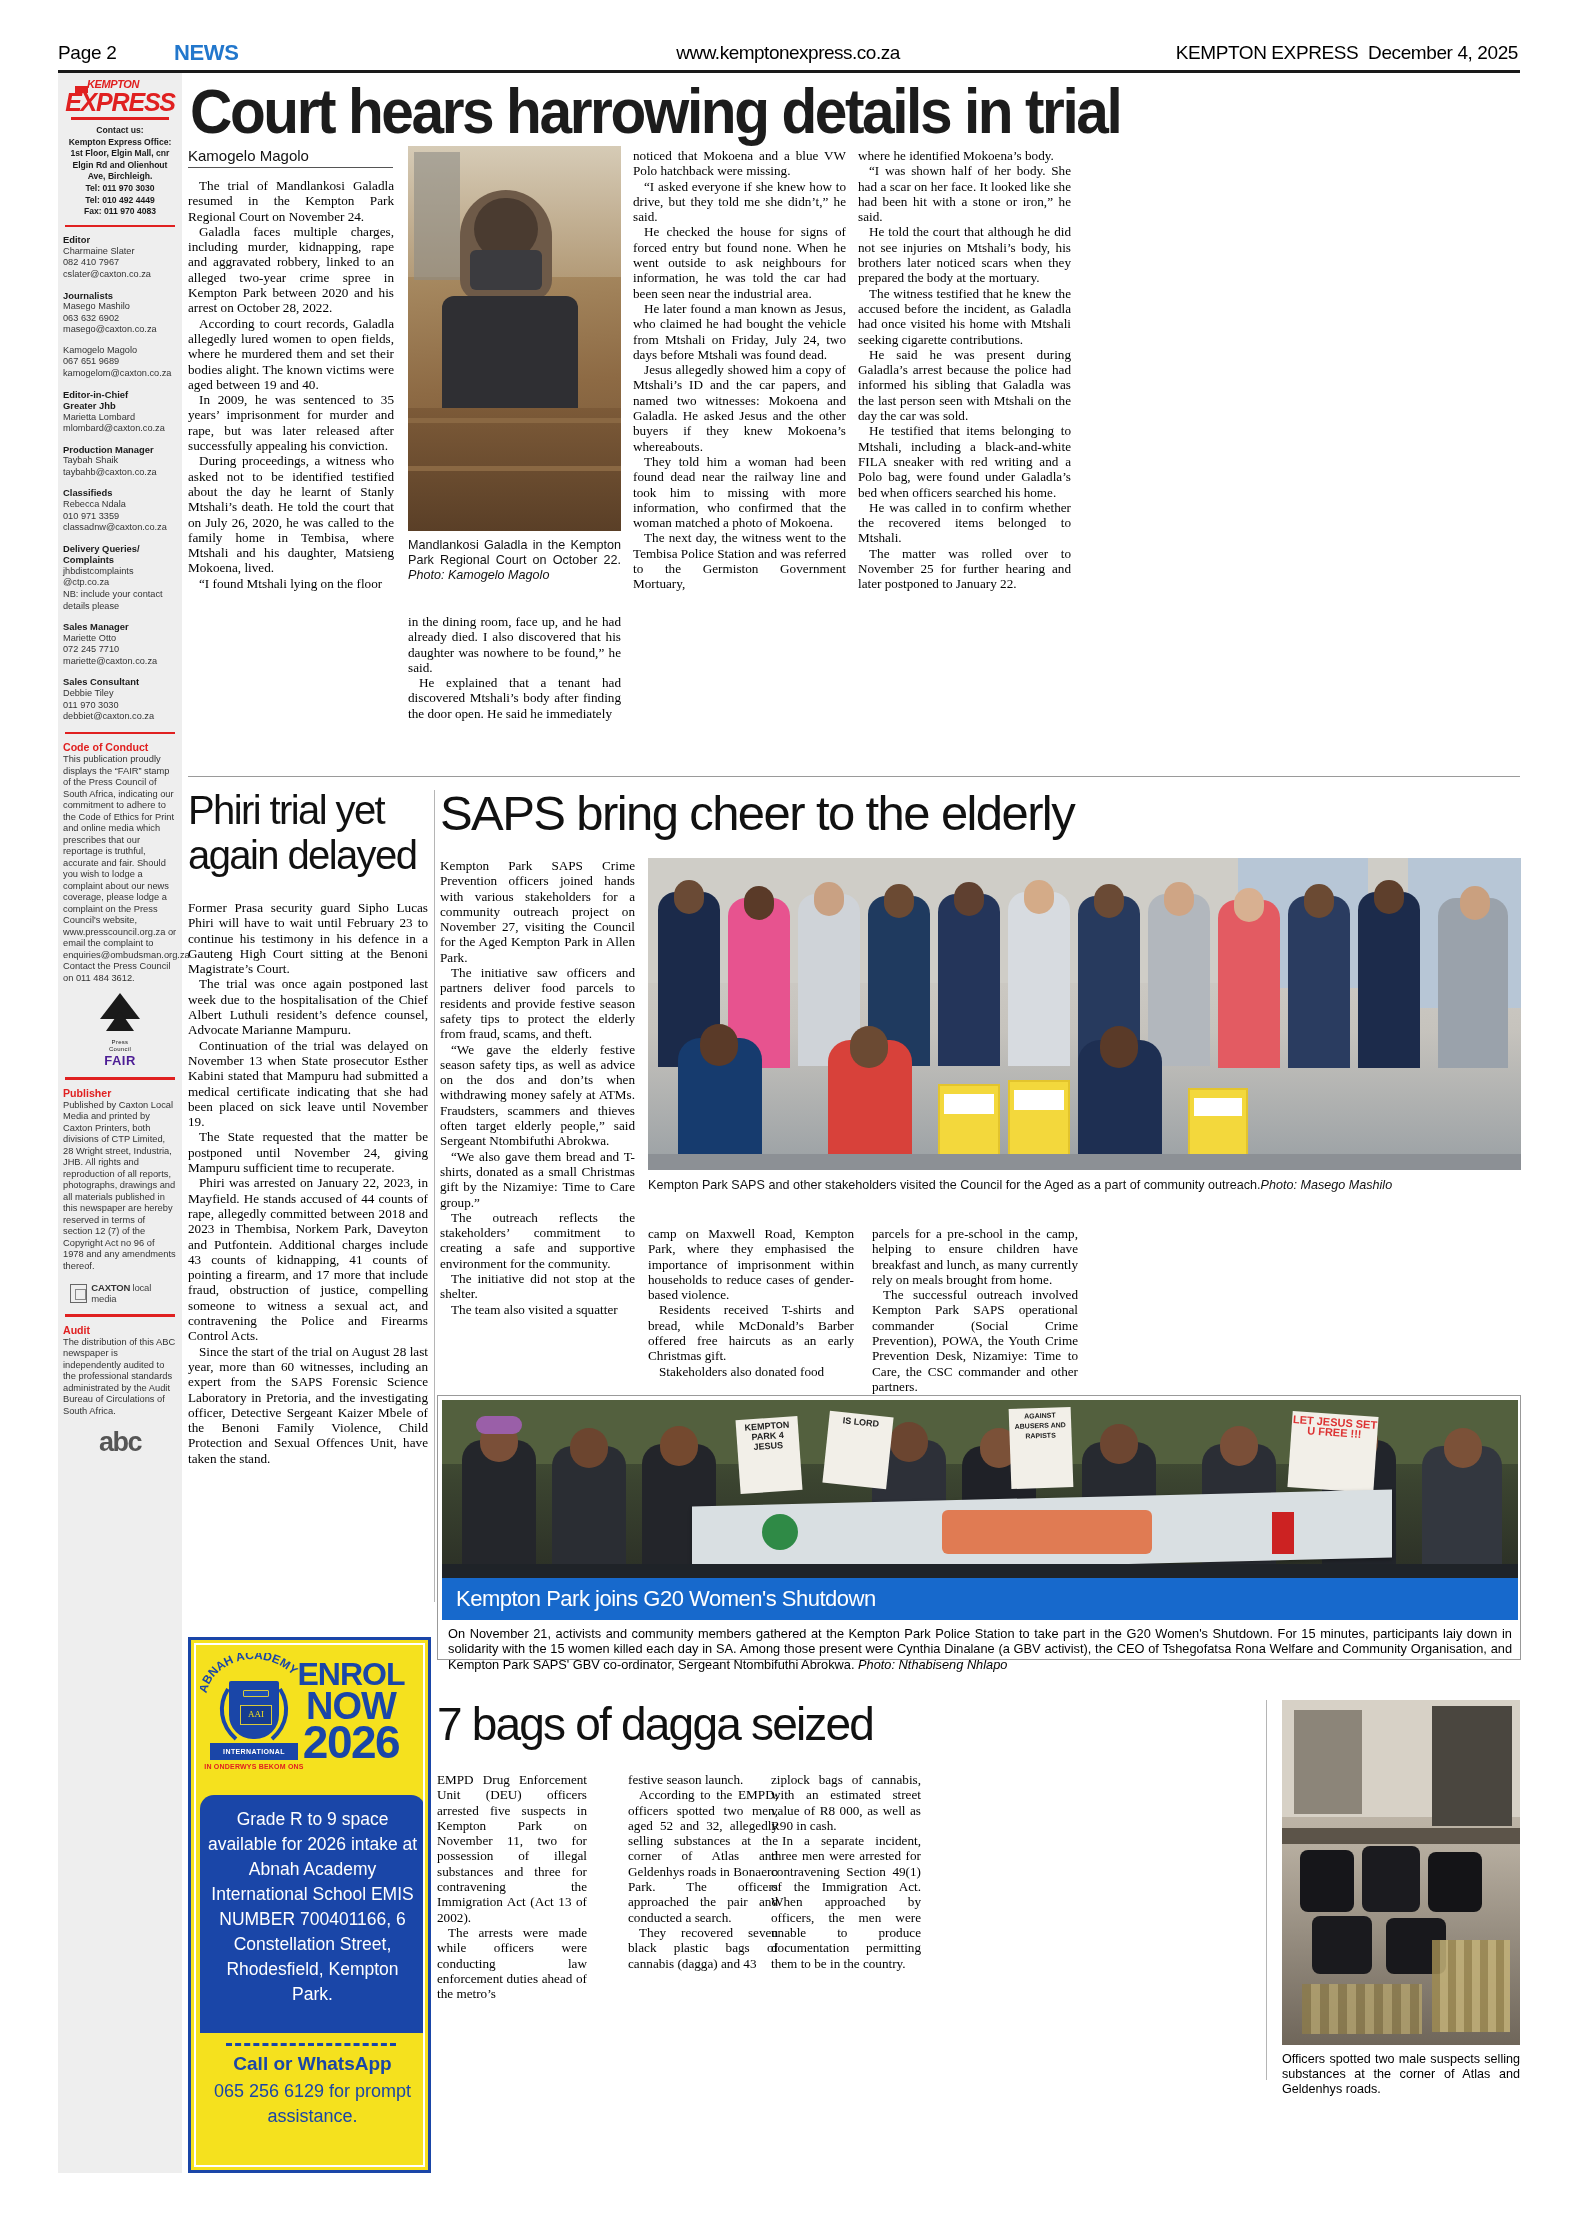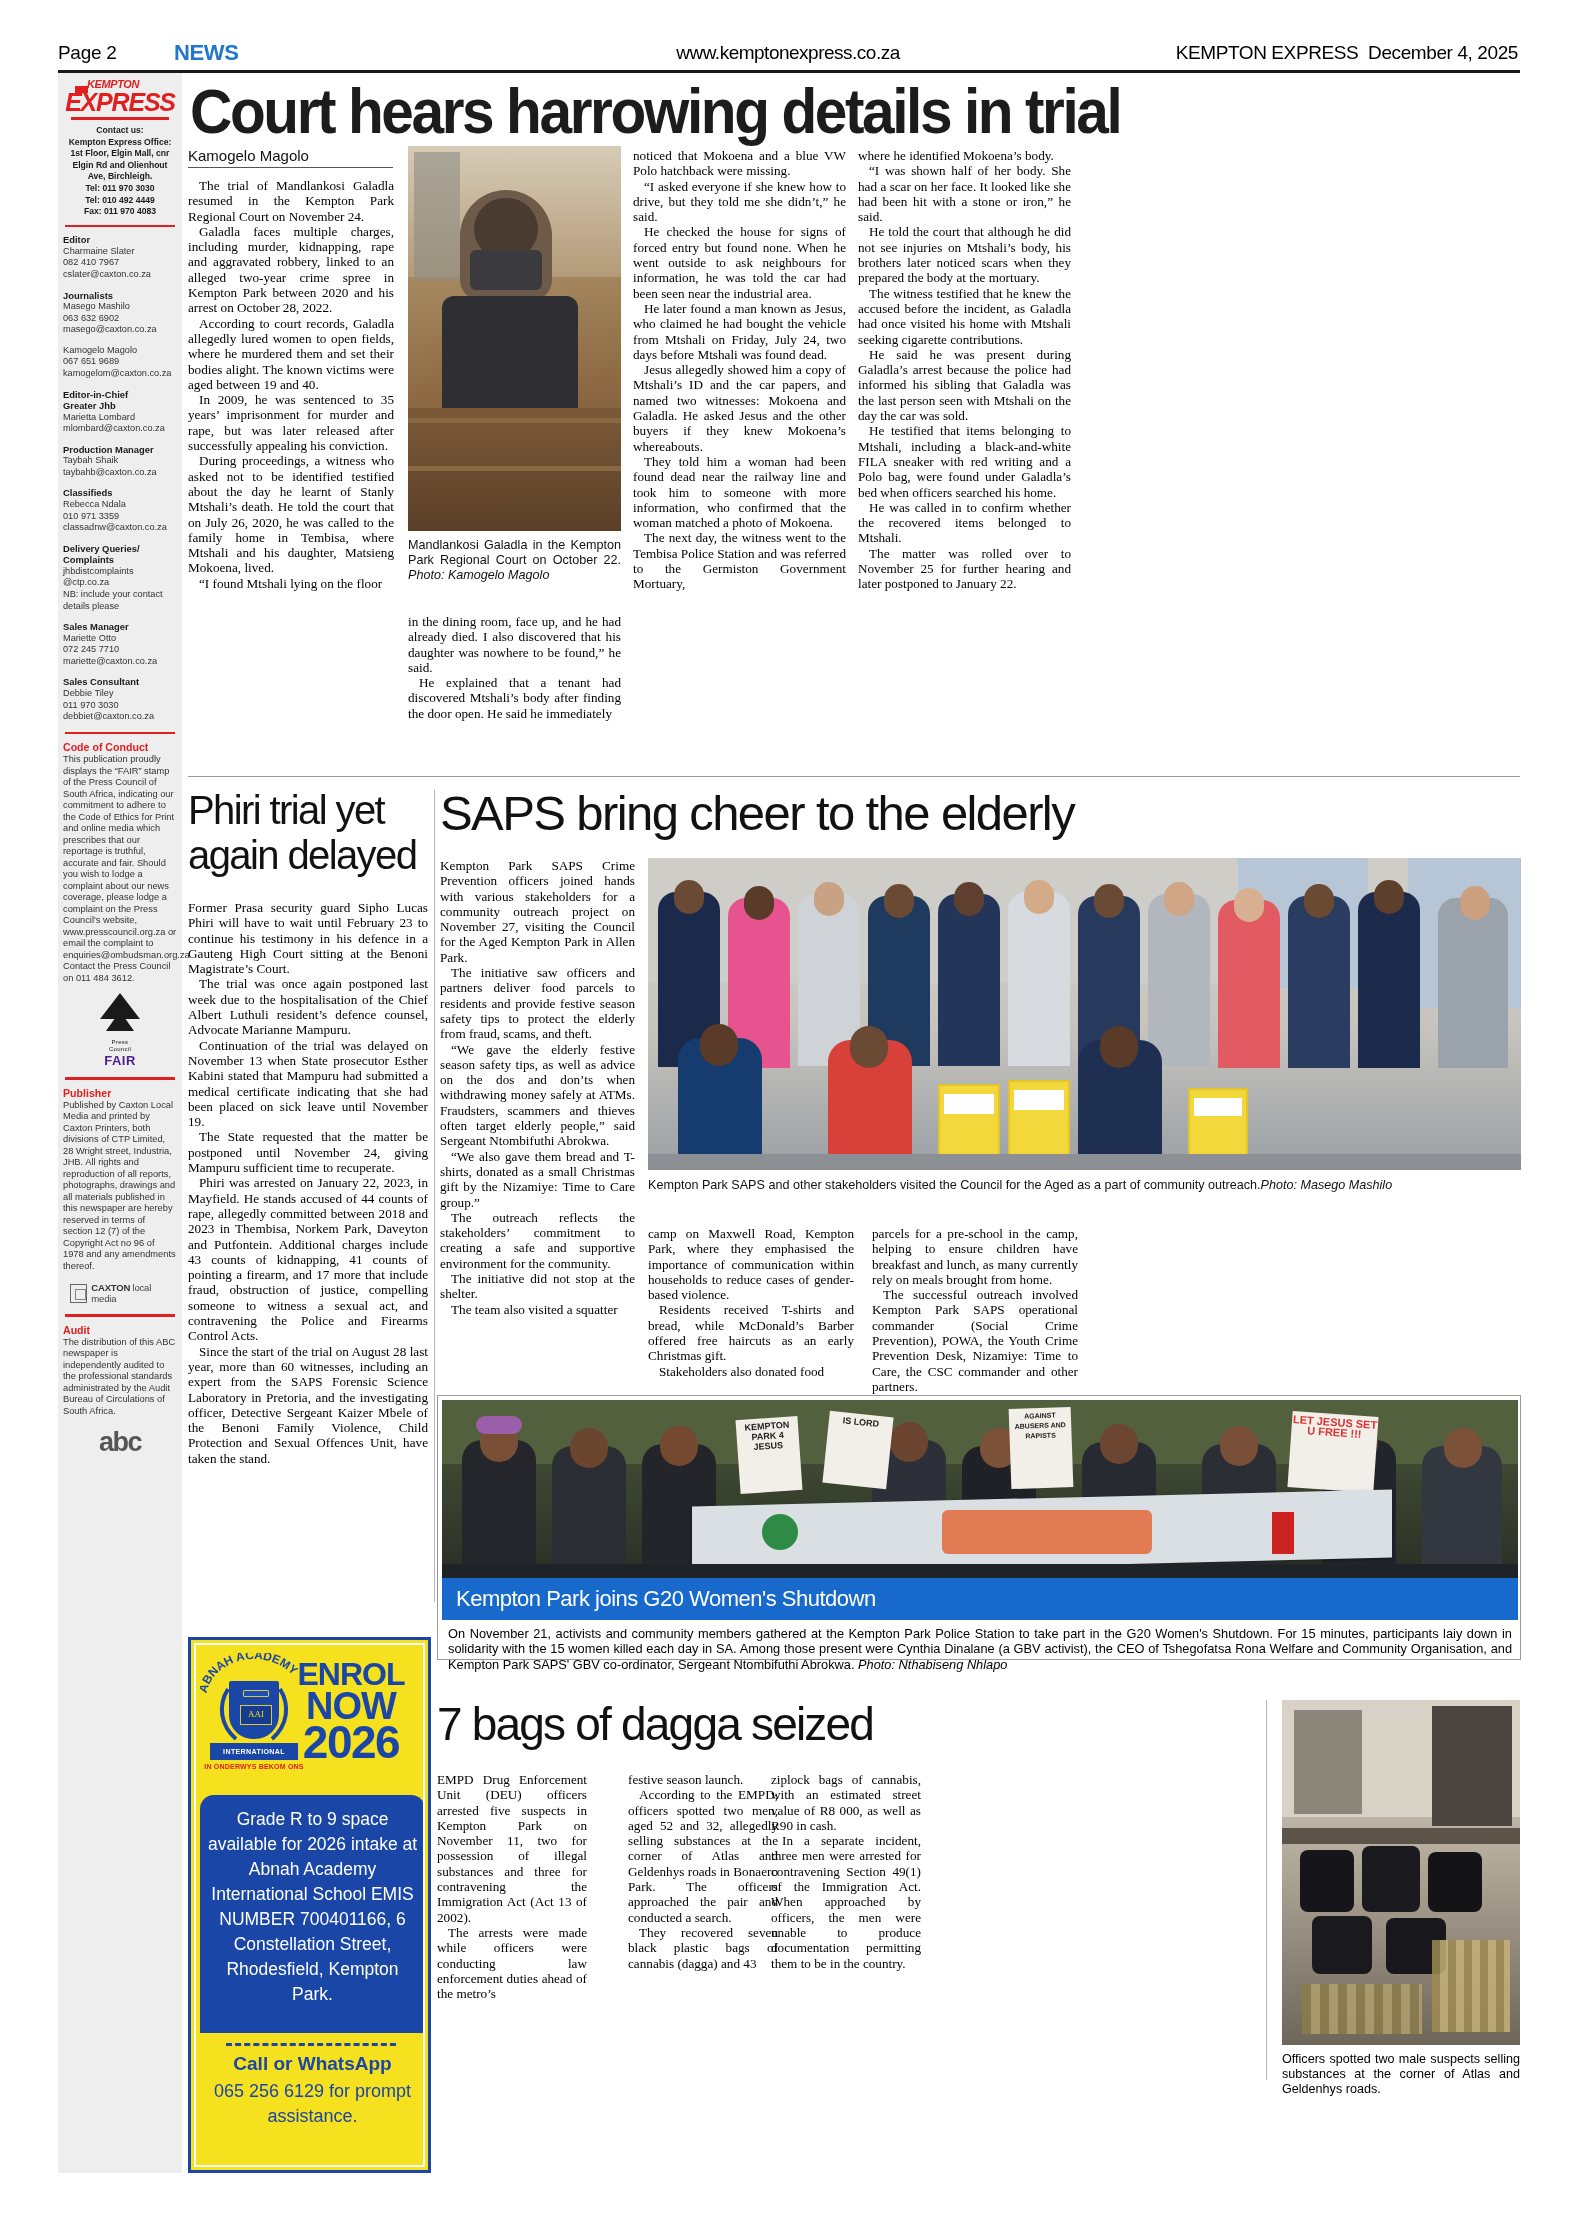--- a/index.html
+++ b/index.html
@@ -295,21 +295,21 @@
   <p class="noind">in the dining room, face up, and he had already died. I also discovered that his daughter was nowhere to be found,” he said.</p>
   <p>He explained that a tenant had discovered Mtshali’s body after finding the door open. He said he immediately</p>
 </div>
 
 <div class="col" style="left:633px; top:148px; width:213px; height:620px;">
   <p class="noind">noticed that Mokoena and a blue VW Polo hatchback were missing.</p>
   <p>“I asked everyone if she knew how to drive, but they told me she didn’t,” he said.</p>
   <p>He checked the house for signs of forced entry but found none. When he went outside to ask neighbours for information, he was told the car had been seen near the industrial area.</p>
   <p>He later found a man known as Jesus, who claimed he had bought the vehicle from Mtshali on Friday, July 24, two days before Mtshali was found dead.</p>
   <p>Jesus allegedly showed him a copy of Mtshali’s ID and the car papers, and named two witnesses: Mokoena and Galadla. He asked Jesus and the other buyers if they knew Mokoena’s whereabouts.</p>
-  <p>They told him a woman had been found dead near the railway line and took him to someone with more information, who confirmed that the woman matched a photo of Mokoena.</p>
+  <p>They told him a woman had been found dead near the railway line and took him to missing with more information, who confirmed that the woman matched a photo of Mokoena.</p>
   <p>The next day, the witness went to the Tembisa Police Station and was referred to the Germiston Government Mortuary,</p>
 </div>
 
 <div class="col" style="left:858px; top:148px; width:213px; height:620px;font-family:Liberation Serif, serif;">
   <p class="noind">where he identified Mokoena’s body.</p>
   <p>“I was shown half of her body. She had a scar on her face. It looked like she had been hit with a stone or iron,” he said.</p>
   <p>He told the court that although he did not see injuries on Mtshali’s body, his brothers later noticed scars when they prepared the body at the mortuary.</p>
   <p>The witness testified that he knew the accused before the incident, as Galadla had once visited his home with Mtshali seeking cigarette contributions.</p>
   <p>He said he was present during Galadla’s arrest because the police had informed his sibling that Galadla was the last person seen with Mtshali on the day the car was sold.</p>
   <p>He testified that items belonging to Mtshali, including a black-and-white FILA sneaker with red writing and a Polo bag, were found under Galadla’s bed when officers searched his home.</p>
@@ -388,21 +388,21 @@
   <div style="position:absolute; left:366px; top:232px; width:50px; height:20px; background:#ffffff;"></div>
   <div style="position:absolute; left:540px; top:230px; width:60px; height:72px; background:#f3d83c; border:2px solid #e3c42c;"></div>
   <div style="position:absolute; left:546px; top:240px; width:48px; height:18px; background:#ffffff;"></div>
   <div style="position:absolute; left:0; top:296px; width:100%; height:16px; background:#8c9095;"></div>
 </div>
 <div class="cap" style="position:absolute; left:648px; top:1178px; width:873px;">
   <span>Kempton Park SAPS and other stakeholders visited the Council for the Aged as a part of community outreach.</span><i>Photo: Masego Mashilo</i>
 </div>
 
 <div class="col" style="left:648px; top:1226px; width:206px; height:190px;">
-  <p class="noind">camp on Maxwell Road, Kempton Park, where they emphasised the importance of communication within households to reduce cases of gender-based violence.</p>
+  <p class="noind">camp on Maxwell Road, Kempton Park, where they emphasised the importance of imprisonment within households to reduce cases of gender-based violence.</p>
   <p>Residents received T-shirts and bread, while McDonald’s Barber offered free haircuts as an early Christmas gift.</p>
   <p>Stakeholders also donated food</p>
 </div>
 <div class="col" style="left:872px; top:1226px; width:206px; height:190px;">
   <p class="noind">parcels for a pre-school in the camp, helping to ensure children have breakfast and lunch, as many currently rely on meals brought from home.</p>
   <p>The successful outreach involved Kempton Park SAPS operational commander (Social Crime Prevention), POWA, the Youth Crime Prevention Desk, Nizamiye: Time to Care, the CSC commander and other partners.</p>
 </div>
 <div class="col" style="left:1096px; top:1226px; width:206px; height:190px;"></div>
 <div class="col" style="left:1318px; top:1226px; width:203px; height:190px;"></div>
 

